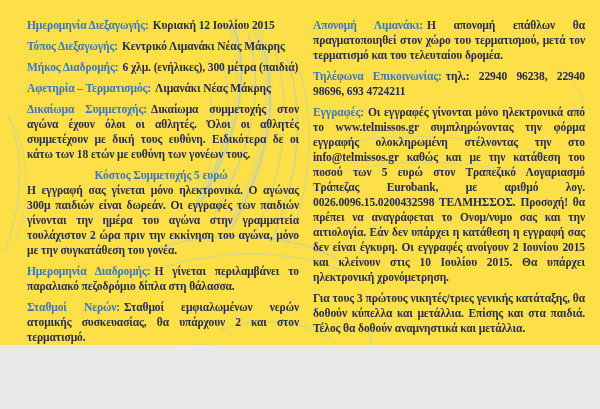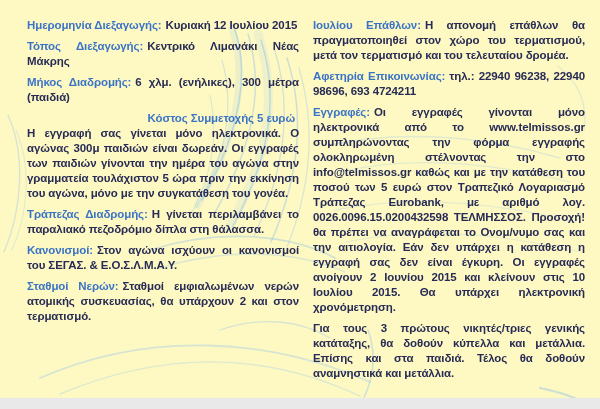--- a/index.html
+++ b/index.html
@@ -1,21 +1,21 @@
 <!DOCTYPE html>
 <html><head>
 <meta charset="utf-8">
 <style>
   html,body{margin:0;padding:0;background:#e9e9e9;}
   .page{
     position:relative;
-    width:600px;height:398px;
-    background:#fef9c3;
+    width:600px;height:345px;
+    background:#fde047;
     overflow:hidden;
-    font-family:Liberation Sans, sans-serif;
+    font-family:Liberation Serif, serif;
   }
   .watermark{
     position:absolute;left:0;top:0;width:600px;height:409px;
     z-index:0;pointer-events:none;
   }
   .columns{
     position:absolute;left:0;top:0;width:600px;height:409px;
     box-sizing:border-box;
     padding:18px 16px 0 27px;
     display:flex;gap:14px;
@@ -30,21 +30,21 @@
     color:#272b55;
     text-align:justify;
     letter-spacing:-0.1px;
   }
   .label{
     color:#3a74c6;
     margin-right:4px;
   }
   .blocklabel{
     display:block;
-    text-align:right;
+    text-align:center;
   }
 </style>
 </head>
 <body>
 
 <div class="page">
 
   <svg class="watermark" viewBox="0 0 600 409" xmlns="http://www.w3.org/2000/svg" aria-hidden="true">
     <g fill="none" stroke="#9cc6e6" stroke-linecap="round">
 
@@ -85,39 +85,42 @@
       <p class="para">
         <span class="label">Ημερομηνία Διεξαγωγής:</span><span class="value">Κυριακή 12 Ιουλίου 2015</span>
       </p>
       <p class="para">
         <span class="label">Τόπος Διεξαγωγής:</span><span class="value">Κεντρικό Λιμανάκι Νέας Μάκρης</span>
       </p>
       <p class="para">
         <span class="label">Μήκος Διαδρομής:</span><span class="value">6 χλμ. (ενήλικες), 300 μέτρα (παιδιά)</span>
       </p>
       <p class="para">
-        <span class="label blocklabel">Κόστος Συμμετοχής 5 ευρώ</span><span class="value">Η εγγραφή σας γίνεται μόνο ηλεκτρονικά. Ο αγώνας 300μ παιδιών είναι δωρεάν. Οι εγγραφές των παιδιών γίνονται την ημέρα του αγώνα στην γραμματεία τουλάχιστον 5 ώρα πριν την εκκίνηση του αγώνα, μόνο με την συγκατάθεση του γονέα.</span>
+        <span class="label">Αφετηρία – Τερματισμός:</span><span class="value">Λιμανάκι Νέας Μάκρης</span>
       </p>
       <p class="para">
-        <span class="label">Τράπεζας Διαδρομής:</span><span class="value">Η γίνεται περιλαμβάνει το παραλιακό πεζοδρόμιο δίπλα στη θάλασσα.</span>
+        <span class="label">Δικαίωμα Συμμετοχής:</span><span class="value">Δικαίωμα συμμετοχής στον αγώνα έχουν όλοι οι αθλητές. Όλοι οι αθλητές συμμετέχουν με δική τους ευθύνη. Ειδικότερα δε οι κάτω των 18 ετών με ευθύνη των γονέων τους.</span>
       </p>
       <p class="para">
-        <span class="label">Κανονισμοί:</span><span class="value">Στον αγώνα ισχύουν οι κανονισμοί του ΣΕΓΑΣ. &amp; Ε.Ο.Σ.Λ.Μ.Α.Υ.</span>
+        <span class="label blocklabel">Κόστος Συμμετοχής 5 ευρώ</span><span class="value">Η εγγραφή σας γίνεται μόνο ηλεκτρονικά. Ο αγώνας 300μ παιδιών είναι δωρεάν. Οι εγγραφές των παιδιών γίνονται την ημέρα του αγώνα στην γραμματεία τουλάχιστον 2 ώρα πριν την εκκίνηση του αγώνα, μόνο με την συγκατάθεση του γονέα.</span>
+      </p>
+      <p class="para">
+        <span class="label">Ημερομηνία Διαδρομής:</span><span class="value">Η γίνεται περιλαμβάνει το παραλιακό πεζοδρόμιο δίπλα στη θάλασσα.</span>
       </p>
       <p class="para">
         <span class="label">Σταθμοί Νερών:</span><span class="value">Σταθμοί εμφιαλωμένων νερών ατομικής συσκευασίας, θα υπάρχουν 2 και στον τερματισμό.</span>
       </p>
     </div>
 
     <div class="col">
       <p class="para">
-        <span class="label">Ιουλίου Επάθλων:</span><span class="value">Η απονομή επάθλων θα πραγματοποιηθεί στον χώρο του τερματισμού, μετά τον τερματισμό και του τελευταίου δρομέα.</span>
+        <span class="label">Απονομή Λιμανάκι:</span><span class="value">Η απονομή επάθλων θα πραγματοποιηθεί στον χώρο του τερματισμού, μετά τον τερματισμό και του τελευταίου δρομέα.</span>
       </p>
       <p class="para">
-        <span class="label">Αφετηρία Επικοινωνίας:</span><span class="value">τηλ.: 22940 96238, 22940 98696, 693 4724211</span>
+        <span class="label">Τηλέφωνα Επικοινωνίας:</span><span class="value">τηλ.: 22940 96238, 22940 98696, 693 4724211</span>
       </p>
       <p class="para">
         <span class="label">Εγγραφές:</span><span class="value">Οι εγγραφές γίνονται μόνο ηλεκτρονικά από το www.telmissos.gr συμπληρώνοντας την φόρμα εγγραφής ολοκληρωμένη στέλνοντας την στο info@telmissos.gr καθώς και με την κατάθεση του ποσού των 5 ευρώ στον Τραπεζικό Λογαριασμό Τράπεζας Eurobank, με αριθμό λογ. 0026.0096.15.0200432598 ΤΕΛΜΗΣΣΟΣ. Προσοχή! θα πρέπει να αναγράφεται το Ονομ/νυμο σας και την αιτιολογία. Εάν δεν υπάρχει η κατάθεση η εγγραφή σας δεν είναι έγκυρη. Οι εγγραφές ανοίγουν 2 Ιουνίου 2015 και κλείνουν στις 10 Ιουλίου 2015. Θα υπάρχει ηλεκτρονική χρονόμετρηση.</span>
       </p>
       <p class="para">
         <span class="value">Για τους 3 πρώτους νικητές/τριες γενικής κατάταξης, θα δοθούν κύπελλα και μετάλλια. Επίσης και στα παιδιά. Τέλος θα δοθούν αναμνηστικά και μετάλλια.</span>
       </p>
     </div>
 
   </div>

